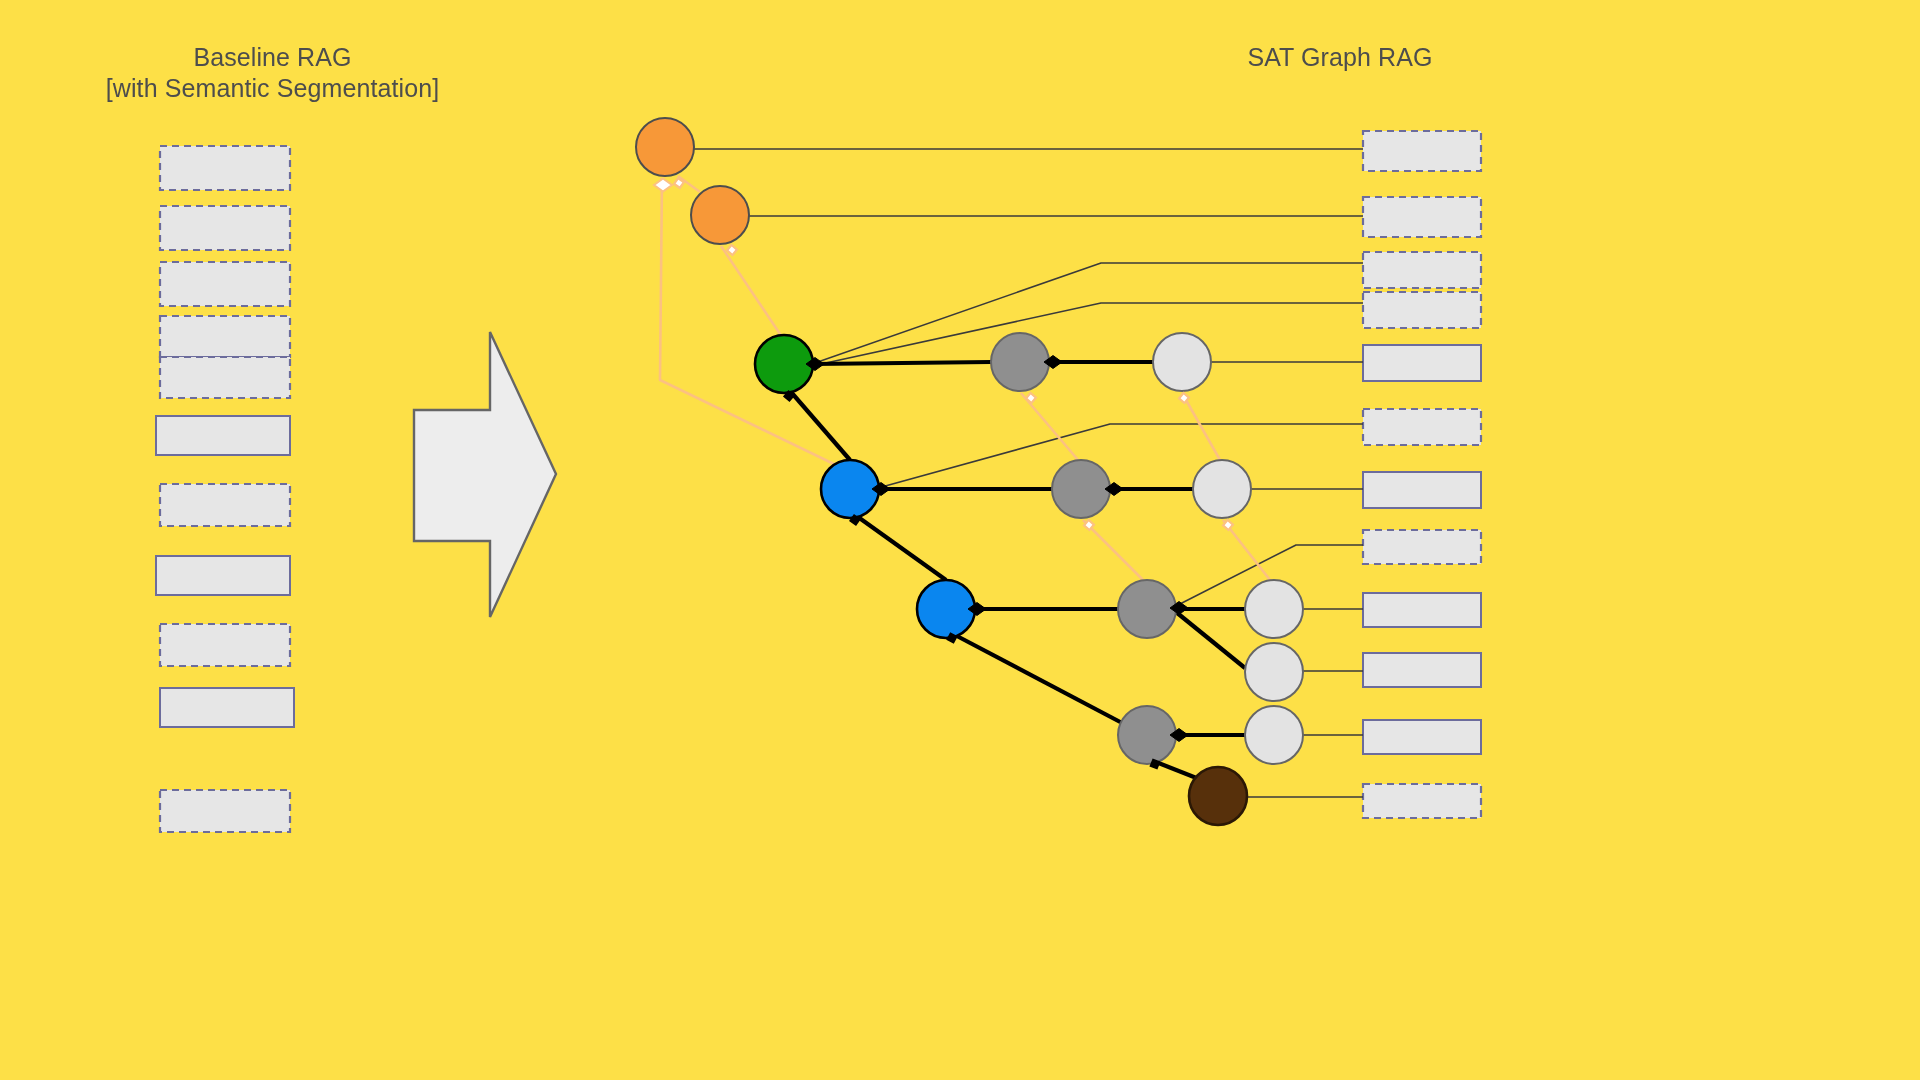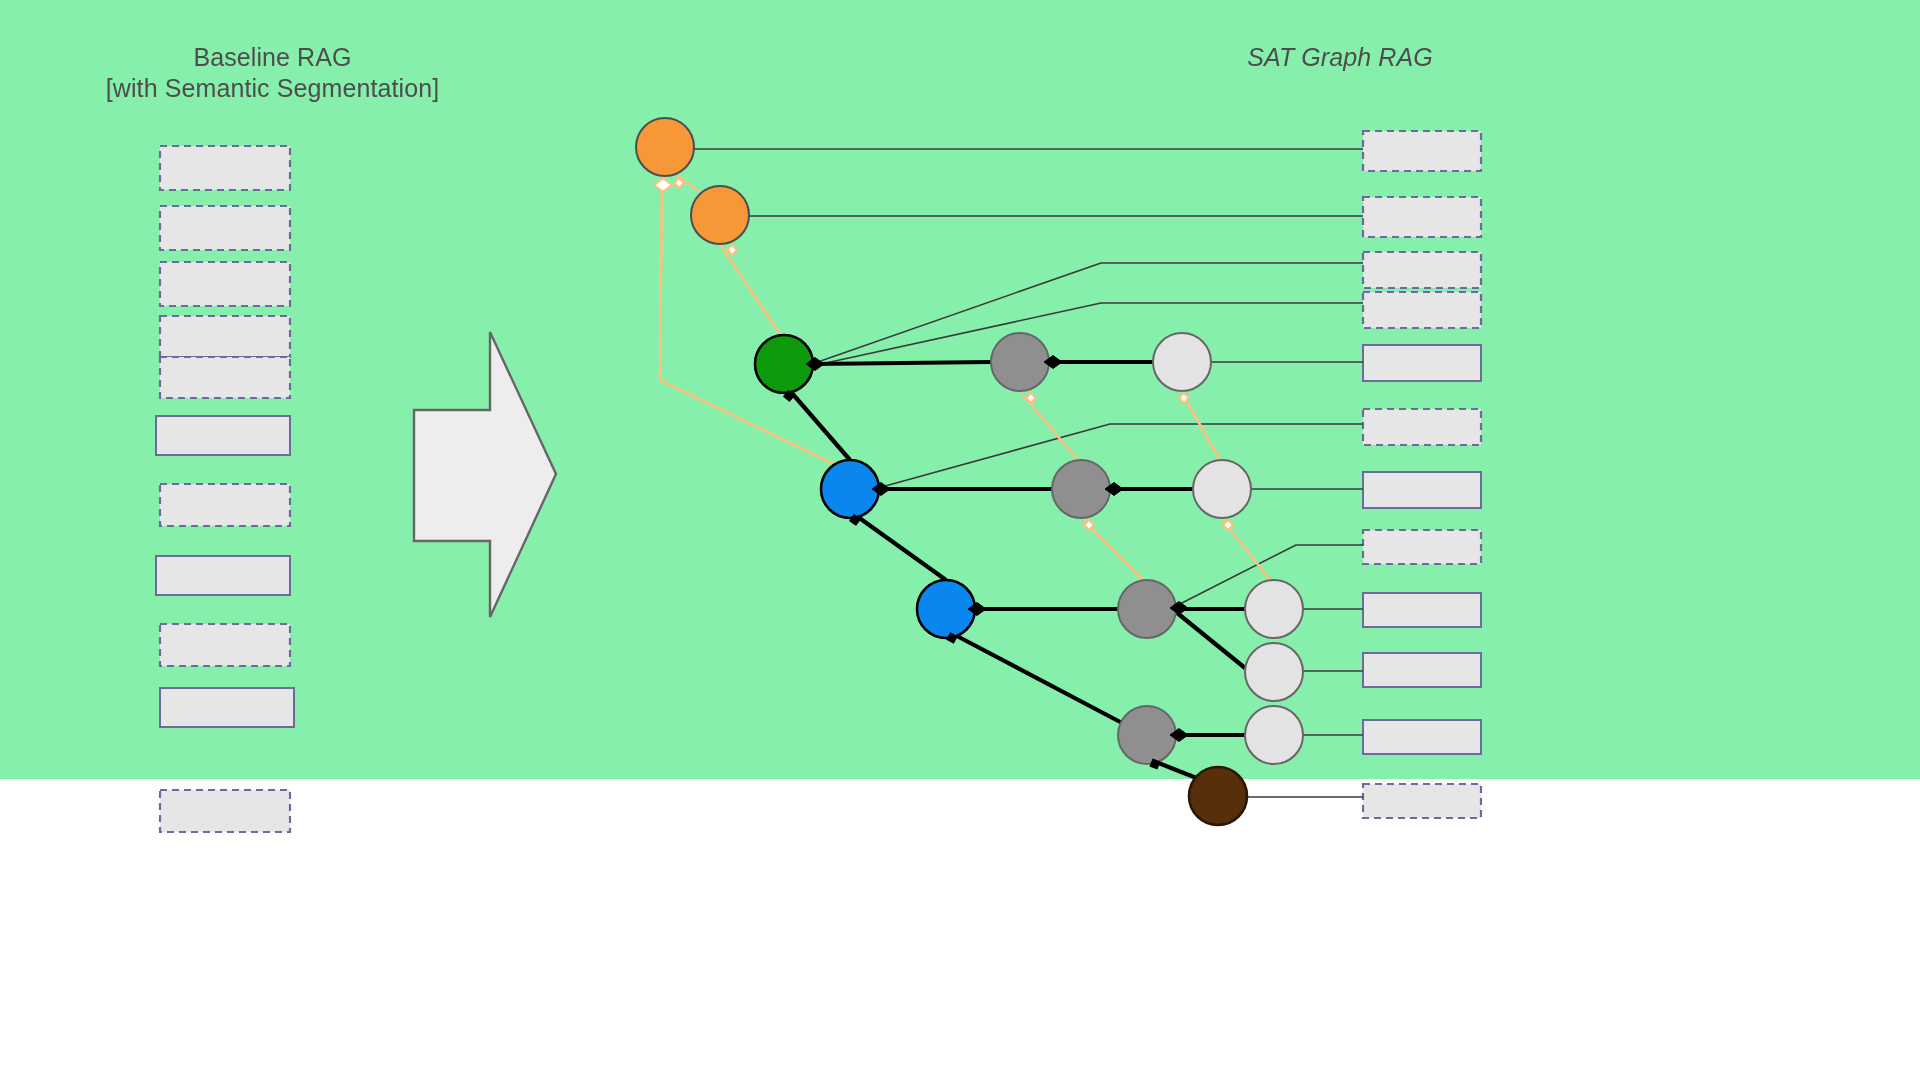--- a/index.html
+++ b/index.html
@@ -9,43 +9,42 @@
   }
   body {
     width: 1920px;
     height: 1080px;
     overflow: hidden;
     font-family: "Liberation Sans", sans-serif;
   }
   #canvas {
     position: relative;
     width: 1920px;
-    height: 779px;
-    background: #86efac;
+    height: 1080px;
+    background: #fde047;
   }
   .title {
     position: absolute;
     text-align: center;
     color: #4d4d4d;
     font-size: 25px;
     font-family: "Liberation Sans", sans-serif;
     line-height: 1.25;
     white-space: pre;
     letter-spacing: 0.1px;
   }
   #title-left {
     left: 0px;
     top: 42px;
     width: 545px;
   }
   #title-right {
     left: 1140px;
     top: 42px;
     width: 400px;
-    font-style: italic;
   }
   svg.layer {
     position: absolute;
     left: 0;
     top: 0;
     width: 1920px;
     height: 1080px;
     pointer-events: none;
   }
   svg.layer * { pointer-events: auto; }

